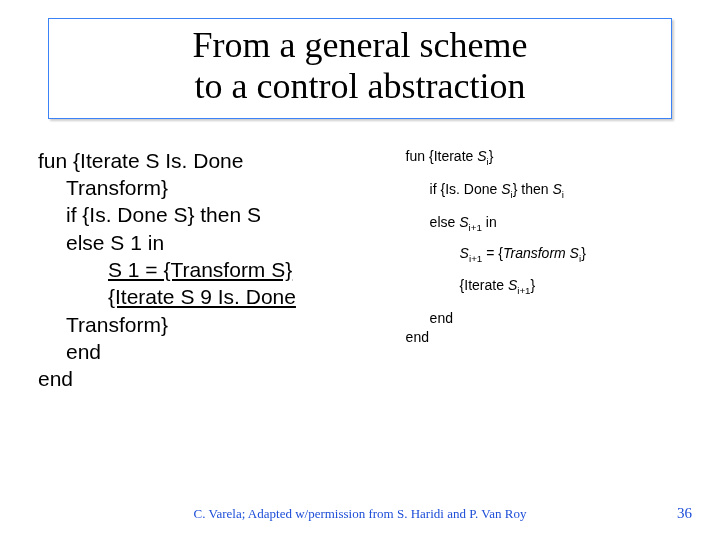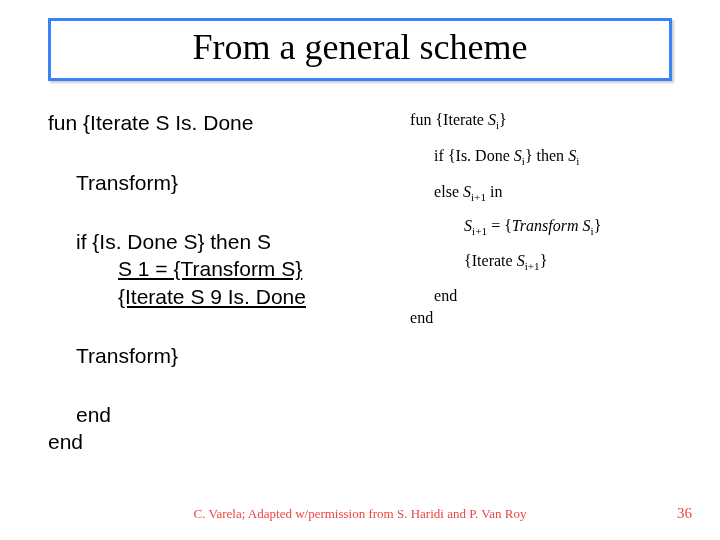--- a/index.html
+++ b/index.html
@@ -8,87 +8,89 @@
     width: 720px;
     height: 540px;
     background: #fff;
     font-family: "Times New Roman", Times, serif;
     color: #000;
     position: relative;
     overflow: hidden;
   }
   .title-box {
     margin: 18px 48px 0 48px;
-    border: 3px solid #3b82f6;
+    border: 1px solid #3b82f6;
     box-shadow: 2px 2px 2px rgba(0,0,0,0.2);
     text-align: center;
     padding: 6px 10px 10px 10px;
   }
   .title-box h1 {
     margin: 0;
     font-weight: normal;
     font-size: 36px;
     line-height: 1.15;
   }
   .columns {
     display: flex;
     margin-top: 28px;
-    padding: 0 30px 0 48px;
+    padding: 0 30px 0 38px;
     gap: 20px;
   }
   .left {
     flex: 1 1 55%;
     font-family: Arial, Helvetica, sans-serif;
     font-size: 21px;
     line-height: 1.3;
   }
-  .left .ind1 { padding-left: 28px; margin-top: 32px; }
+  .left .ind1 { padding-left: 28px; }
   .left .ind2 { padding-left: 70px; text-decoration: underline; }
   .right {
     flex: 1 1 45%;
-    font-family: Liberation Serif, serif;
-    font-size: 16px;
+    font-family: Liberation Sans, sans-serif;
+    font-size: 14px;
     line-height: 1.35;
   }
   .right .ind1 { padding-left: 24px; margin-top: 14px; }
   .right .ind2 { padding-left: 54px; margin-top: 13px; }
   .footer {
     position: absolute;
     bottom: 18px;
     left: 0;
     width: 100%;
     font-size: 13px;
-    color: #ef4444;
+    color: #1d4ed8;
   }
   .footer-credit {
     text-align: center;
   }
   .footer-page {
     position: absolute;
     right: 28px;
     bottom: 0;
     font-size: 15px;
     margin-left: 28px;
   }
   sub { font-size: 0.7em; line-height: 0; }
 </style>
 </head>
 <body>
 
 <div class="title-box">
   <h1>
     <span>From a general scheme</span><br>
+    <span>to a control abstraction</span>
   </h1>
 </div>
 
 <div class="columns">
   <div class="left">
     <div>fun {Iterate S Is. Done</div>
     <div class="ind1">Transform}</div>
     <div class="ind1">if {Is. Done S} then S</div>
+    <div class="ind1">else S 1 in</div>
     <div class="ind2">S 1 = {Transform S}</div>
     <div class="ind2">{Iterate S 9 Is. Done</div>
     <div class="ind1">Transform}</div>
     <div class="ind1">end</div>
     <div>end</div>
   </div>
 
   <div class="right">
     <div>
       <span>fun {Iterate </span><i><span>S</span></i><sub>i</sub><span>}</span>

